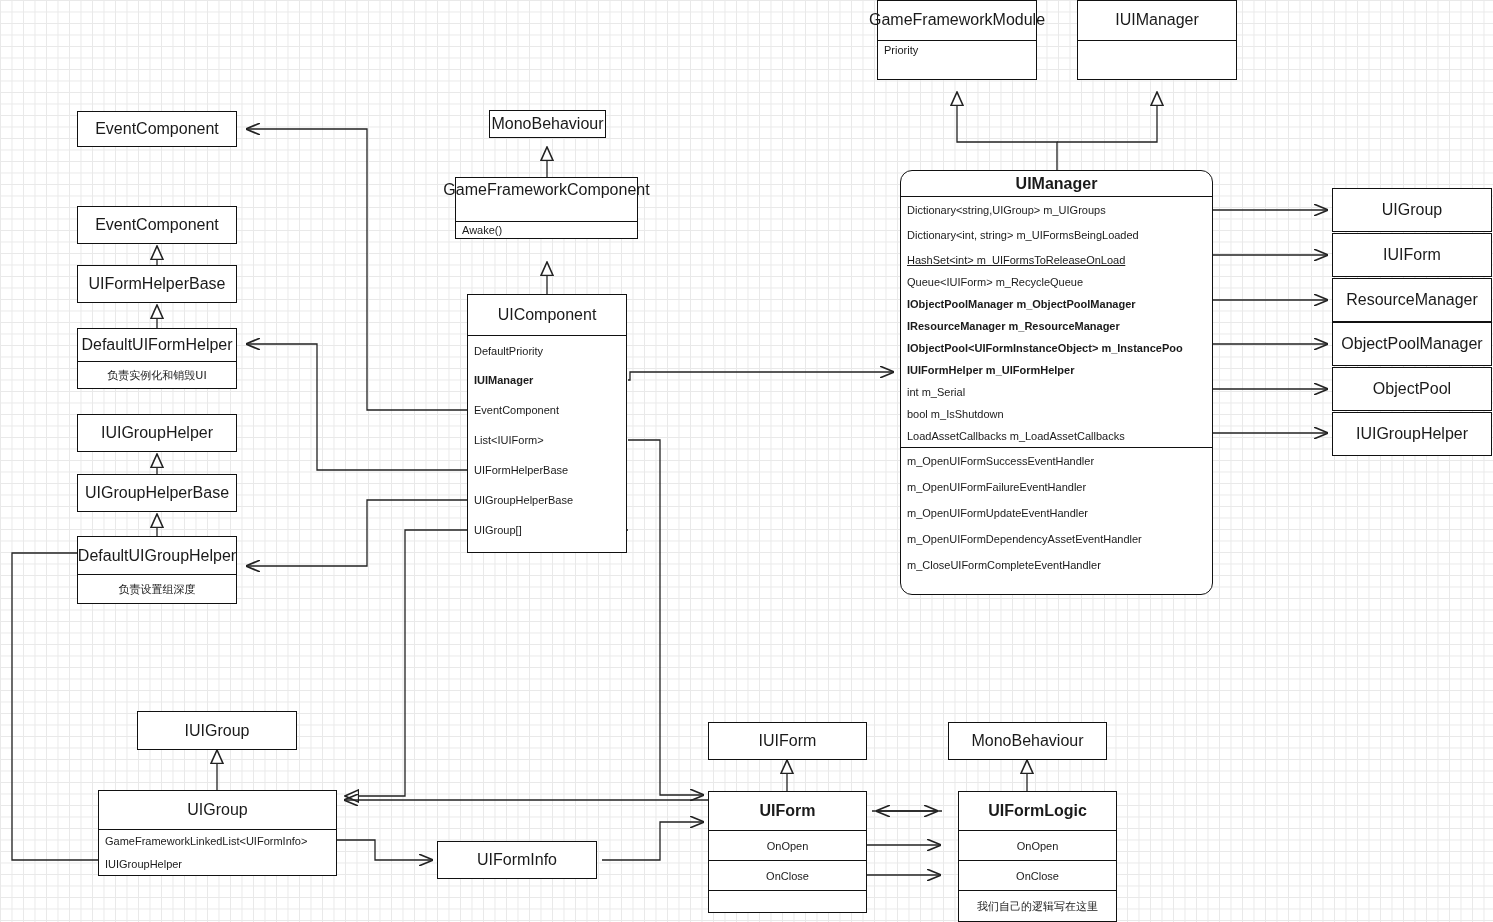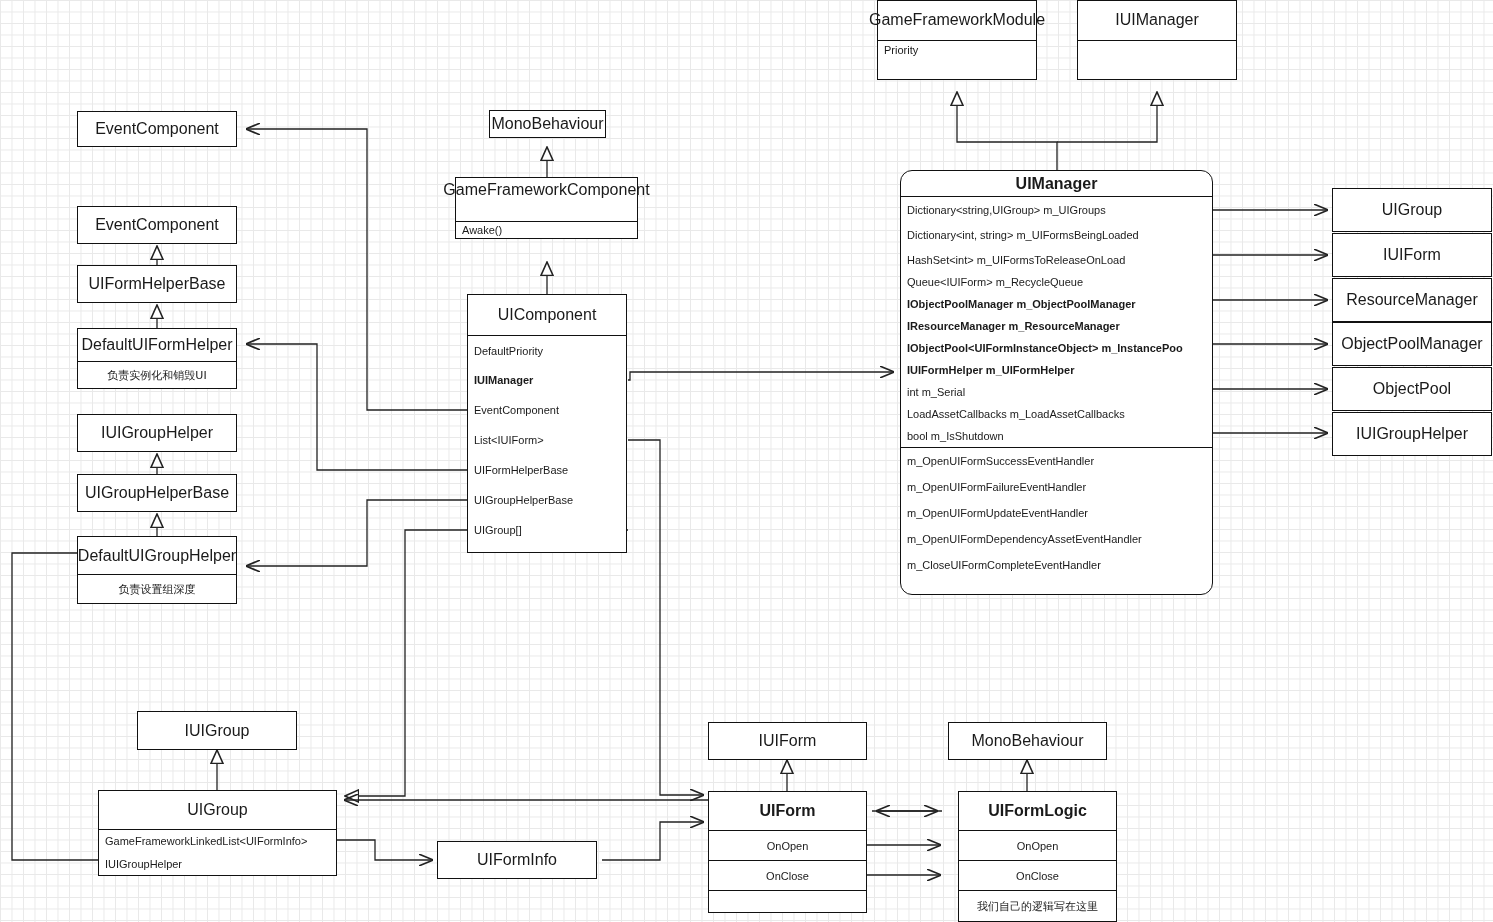--- a/index.html
+++ b/index.html
@@ -266,29 +266,29 @@
   <div class="nrow" style="height:30px;">List&lt;IUIForm&gt;</div>
   <div class="nrow" style="height:30px;">UIFormHelperBase</div>
   <div class="nrow" style="height:30px;">UIGroupHelperBase</div>
   <div class="nrow" style="height:30px;">UIGroup[]</div>
 </div>
 
 <div class="node" style="left:900px;top:170px;width:313px;height:425px;border-radius:12px;">
   <div class="nhead b" style="height:25px;">UIManager</div>
   <div class="nrow sep" style="height:26px;">Dictionary&lt;string,UIGroup&gt; m_UIGroups</div>
   <div class="nrow" style="height:26px;">Dictionary&lt;int, string&gt; m_UIFormsBeingLoaded</div>
-  <div class="nrow" style="height:23px;">HashSet&lt;int&gt; m_UIFormsToReleaseOnLoad</div>
+  <div class="nrow" style="height:23px;text-decoration:underline;">HashSet&lt;int&gt; m_UIFormsToReleaseOnLoad</div>
   <div class="nrow" style="height:22px;">Queue&lt;IUIForm&gt; m_RecycleQueue</div>
   <div class="nrow b" style="height:22px;">IObjectPoolManager m_ObjectPoolManager</div>
   <div class="nrow b" style="height:22px;">IResourceManager m_ResourceManager</div>
   <div class="nrow b" style="height:22px;">IObjectPool&lt;UIFormInstanceObject&gt; m_InstancePoo</div>
   <div class="nrow b" style="height:22px;">IUIFormHelper m_UIFormHelper</div>
   <div class="nrow" style="height:22px;">int m_Serial</div>
+  <div class="nrow" style="height:22px;">bool m_IsShutdown</div>
   <div class="nrow" style="height:22px;">LoadAssetCallbacks m_LoadAssetCallbacks</div>
-  <div class="nrow" style="height:22px;">bool m_IsShutdown</div>
   <div class="nrow sep" style="height:27px;">m_OpenUIFormSuccessEventHandler</div>
   <div class="nrow" style="height:26px;">m_OpenUIFormFailureEventHandler</div>
   <div class="nrow" style="height:26px;">m_OpenUIFormUpdateEventHandler</div>
   <div class="nrow" style="height:26px;">m_OpenUIFormDependencyAssetEventHandler</div>
   <div class="nrow" style="height:26px;">m_CloseUIFormCompleteEventHandler</div>
 </div>
 
 <div class="node" style="left:1332px;top:188px;width:160px;height:44px;">
   <div class="nhead" style="height:100%;">UIGroup</div>
 </div>

